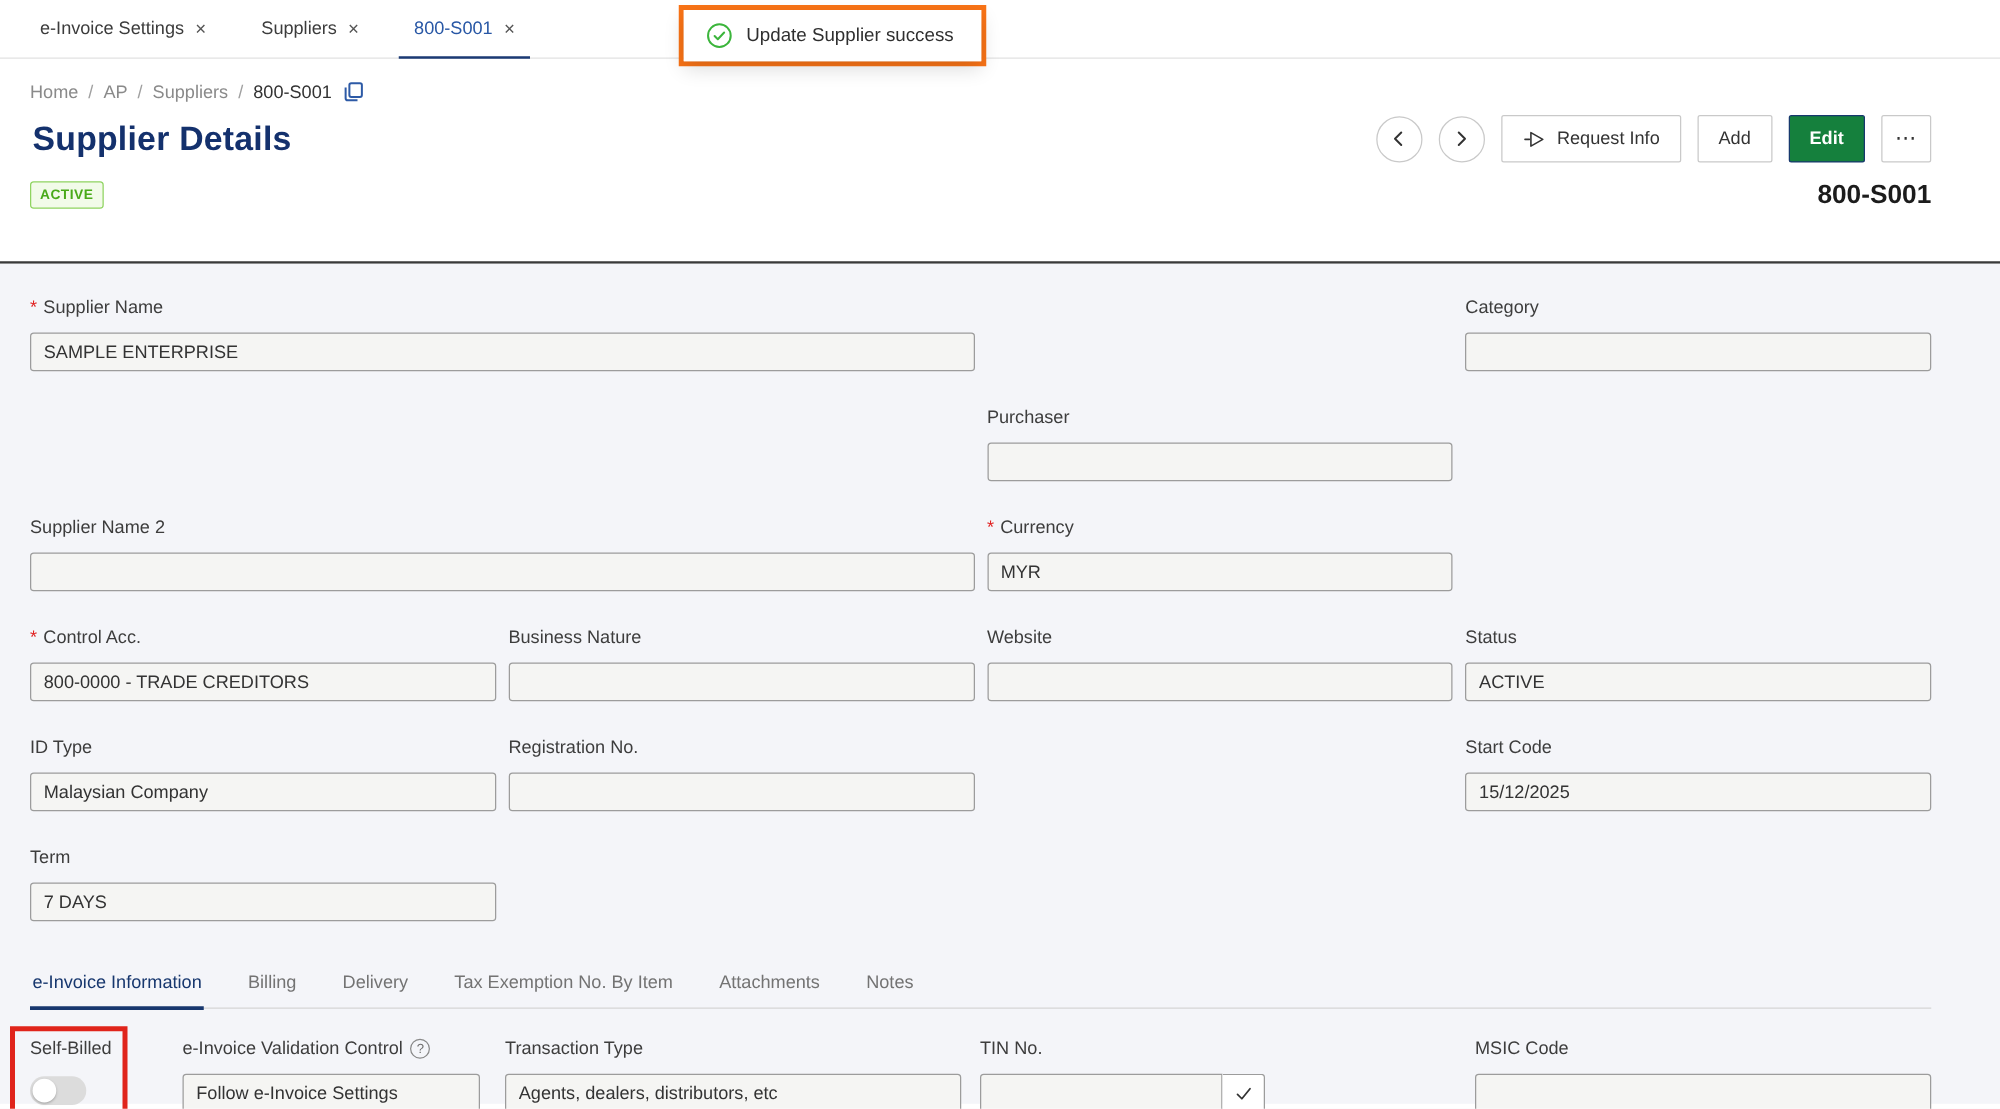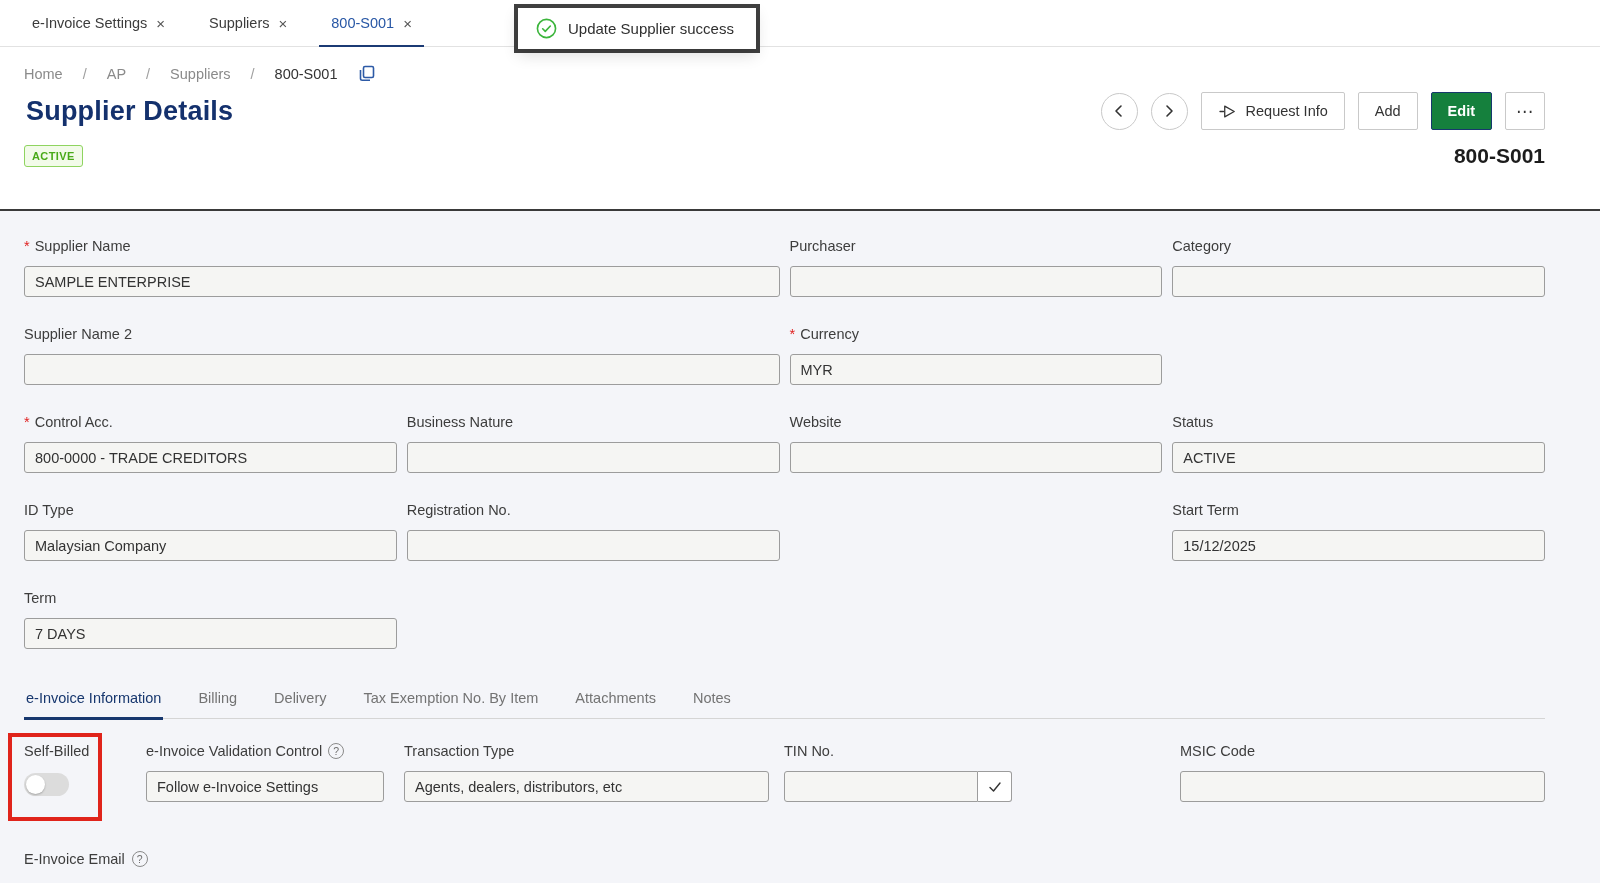--- a/index.html
+++ b/index.html
@@ -10,27 +10,27 @@
   .tabstrip { position:relative; height:47px; background:#fff; border-bottom:1px solid #e2e2e2;
               display:flex; align-items:stretch; padding-left:10px; }
   .wtab { display:flex; align-items:center; gap:9px; padding:0 22px; font-size:14.5px; color:#3c3c3c;
           cursor:pointer; position:relative; }
   .wtab .close { font-size:15px; color:#555; line-height:1; cursor:pointer; }
   .wtab.active { color:#2857a5; }
   .wtab.active::after { content:""; position:absolute; left:10px; right:10px; bottom:-1px;
                         height:2px; background:#1b3a74; }
 
   
-  .toast-annotation { position:absolute; left:514px; top:4px; border:4px solid #404040; z-index:20; }
+  .toast-annotation { position:absolute; left:543px; top:4px; border:4px solid #f97316; z-index:20; }
   .toast { background:#fff; display:flex; align-items:center; gap:11px; padding:10px 22px 10px 18px;
            box-shadow:0 6px 16px rgba(0,0,0,0.14); font-size:15px; color:#2f2f2f; white-space:nowrap; }
 
   
   .page-header { background:#fff; border-bottom:2px solid #3a3a3a; height:164px; }
-  .breadcrumb { display:flex; align-items:center; gap:20px; padding:18px 0 0 24px; font-size:14.5px; color:#8a8a8a; }
+  .breadcrumb { display:flex; align-items:center; gap:8px; padding:18px 0 0 24px; font-size:14.5px; color:#8a8a8a; }
   .breadcrumb .crumb { cursor:pointer; }
   .breadcrumb .sep { color:#a0a0a0; }
   .breadcrumb .current { color:#333; }
   .copy-icon { margin-left:2px; cursor:pointer; display:inline-flex; }
 
   .title-row { display:flex; align-items:center; justify-content:space-between; padding:10px 55px 0 26px; }
   .page-title { color:#14316d; font-size:27px; font-weight:700; letter-spacing:0.2px; }
   .actions { display:flex; align-items:center; gap:13px; }
   .circle-btn { width:37px; height:37px; border-radius:50%; background:#fff; border:1px solid #c9c9c9;
                 display:flex; align-items:center; justify-content:center; cursor:pointer; }
@@ -170,29 +170,29 @@
 
 <div class="content">
   <div class="form-grid">
     <div class="field span2">
       <label>
           <span class="req">*</span>
           <span>Supplier Name</span>
         </label>
       <input class="input" readonly="" value="SAMPLE ENTERPRISE" style="">
     </div>
+    <div class="field c4">
+      <label>
+          <span>Category</span>
+        </label>
+      <input class="input" readonly="" value="" style="">
+    </div>
     <div class="field c3">
       <label>
           <span>Purchaser</span>
-        </label>
-      <input class="input" readonly="" value="" style="">
-    </div>
-    <div class="field c4">
-      <label>
-          <span>Category</span>
         </label>
       <input class="input" readonly="" value="" style="">
     </div>
 
     <div class="field span2">
       <label>
           <span>Supplier Name 2</span>
         </label>
       <input class="input" readonly="" value="" style="">
     </div>
@@ -237,21 +237,21 @@
       <input class="input" readonly="" value="Malaysian Company" style="">
     </div>
     <div class="field c2">
       <label>
           <span>Registration No.</span>
         </label>
       <input class="input" readonly="" value="" style="">
     </div>
     <div class="field c4">
       <label>
-          <span>Start Term</span>
+          <span>Start Code</span>
         </label>
       <input class="input" readonly="" value="15/12/2025" style="">
     </div>
 
     <div class="field c1">
       <label>
           <span>Term</span>
         </label>
       <input class="input" readonly="" value="7 DAYS" style="">
     </div>

